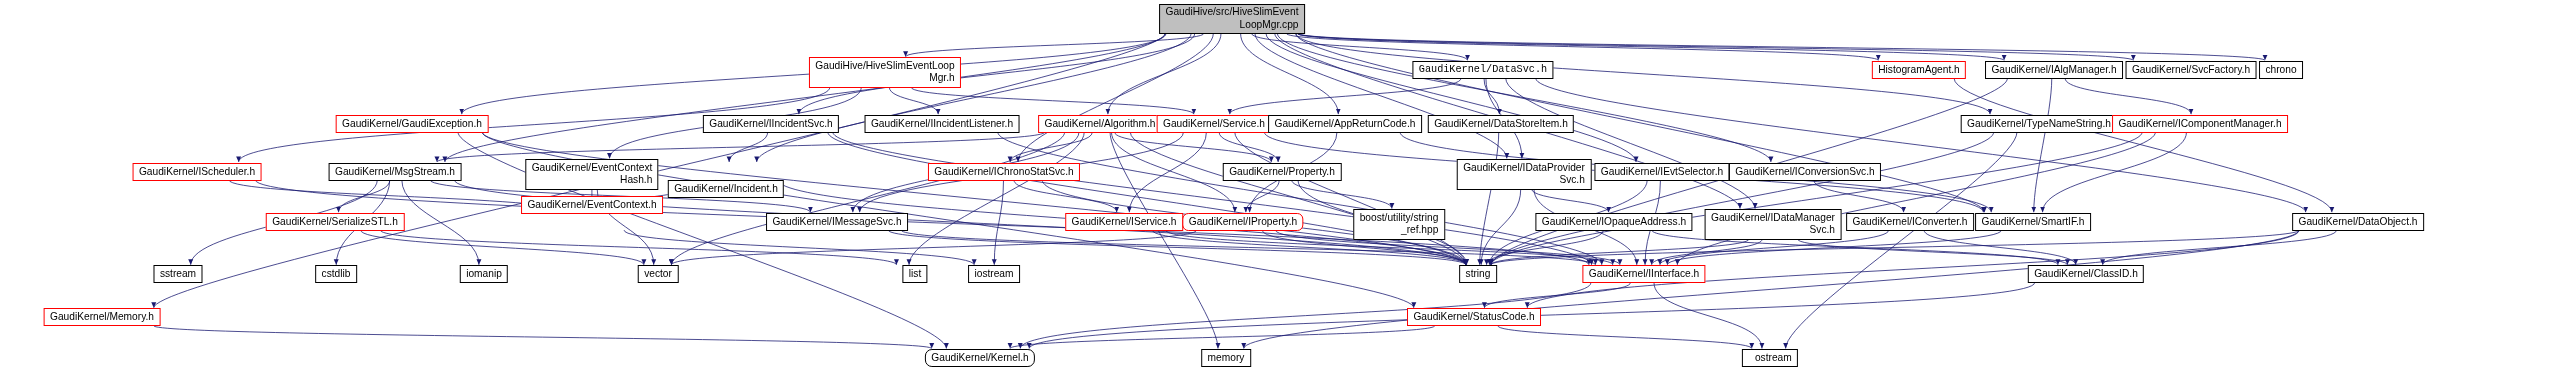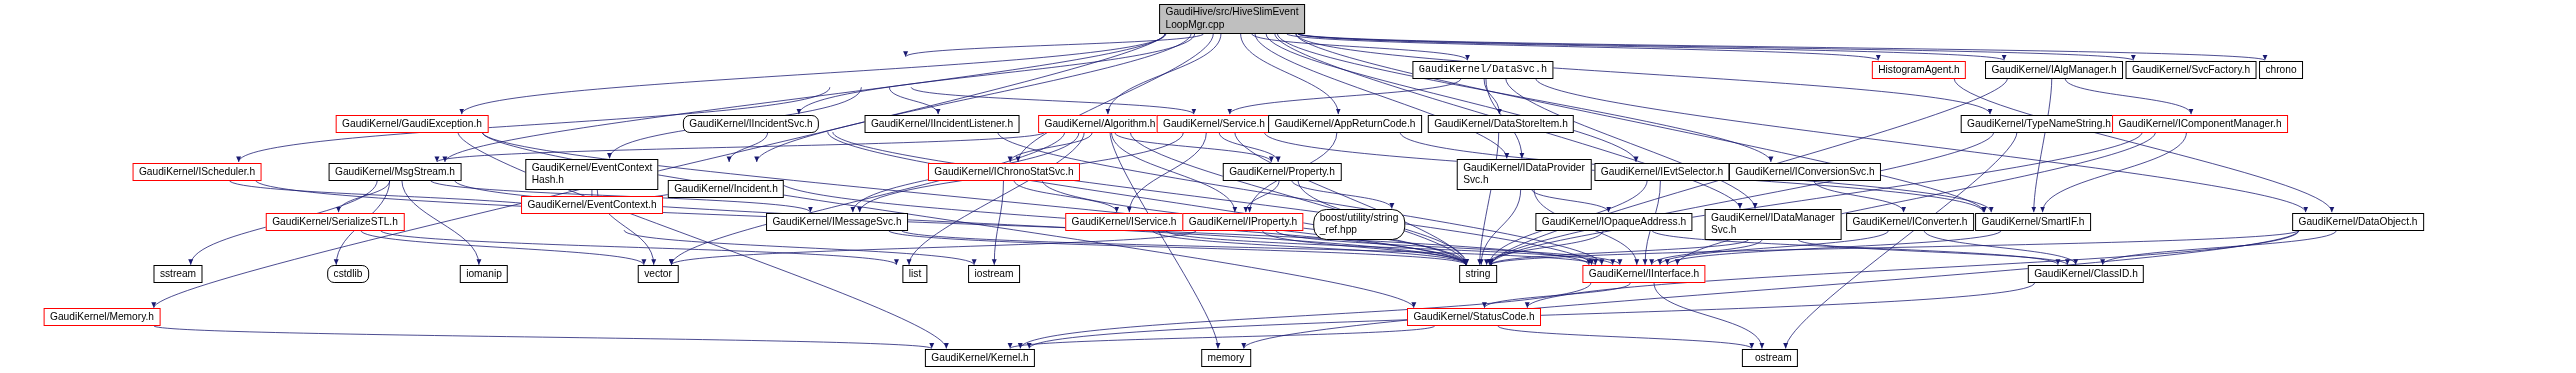--- a/index.html
+++ b/index.html
@@ -20,21 +20,21 @@
   .node {
     position: absolute;
     transform: translateX(-50%);
     box-sizing: border-box;
     border: 0.6px solid #000000;
     background: #ffffff;
     padding: 1.8px 5.4px;
     font-size: 10.2px;
     line-height: 12.6px;
     white-space: pre;
-    text-align: left;
+    text-align: right;
     color: #000000;
     cursor: pointer;
   }
   .node.red { border-color: #ff0000; }
   .node.root { background: #bfbfbf; border-color: #000000; }
 </style>
 </head>
 <body>
 
 <div id="graph">
@@ -156,27 +156,29 @@
       <path d="M2766.8,473 C2766.8,528 2947.4,528 2947.4,583" fill="none" stroke="#191970" stroke-width="1.3" marker-end="url(#arrow)"></path>
       <path d="M2661.2,473 C2661.2,528 1706.6,528 1706.6,583" fill="none" stroke="#191970" stroke-width="1.3" marker-end="url(#arrow)"></path>
       <path d="M2399.92,545 C2399.92,564 1689.56,564 1689.56,583" fill="none" stroke="#191970" stroke-width="1.3" marker-end="url(#arrow)"></path>
       <path d="M2505.52,545 C2505.52,564 2930.36,564 2930.36,583" fill="none" stroke="#191970" stroke-width="1.3" marker-end="url(#arrow)"></path>
       <path d="M3403.5,473 C3403.5,528 1721.5,528 1721.5,583" fill="none" stroke="#191970" stroke-width="1.3" marker-end="url(#arrow)"></path>
       <path d="M257,545 C257,564 1558.5,564 1558.5,583" fill="none" stroke="#191970" stroke-width="1.3" marker-end="url(#arrow)"></path>
     </svg>
   <div id="node-layer">
       <div class="node root" style="left: 1232px; top: 3.6px;">GaudiHive/src/HiveSlimEvent
 LoopMgr.cpp</div>
+      <div class="node red" style="left: 885px; top: 57px;">GaudiHive/HiveSlimEventLoop
+Mgr.h</div>
       <div class="node" style="left: 1483px; top: 61px; font-family: Liberation Mono, monospace;">GaudiKernel/DataSvc.h</div>
       <div class="node red" style="left: 1919px; top: 61px;">HistogramAgent.h</div>
       <div class="node" style="left: 2054px; top: 61px;">GaudiKernel/IAlgManager.h</div>
       <div class="node" style="left: 2191px; top: 61px;">GaudiKernel/SvcFactory.h</div>
       <div class="node" style="left: 2281px; top: 61px;">chrono</div>
       <div class="node red" style="left: 412px; top: 115px;">GaudiKernel/GaudiException.h</div>
-      <div class="node" style="left: 751px; top: 115px; border-radius: 7px;">GaudiKernel/IIncidentSvc.h</div>
+      <div class="node" style="left: 771px; top: 115px;">GaudiKernel/IIncidentSvc.h</div>
       <div class="node" style="left: 942px; top: 115px;">GaudiKernel/IIncidentListener.h</div>
       <div class="node red" style="left: 1100px; top: 115px;">GaudiKernel/Algorithm.h</div>
       <div class="node red" style="left: 1214px; top: 115px;">GaudiKernel/Service.h</div>
       <div class="node" style="left: 1345px; top: 115px;">GaudiKernel/AppReturnCode.h</div>
       <div class="node" style="left: 1501px; top: 115px;">GaudiKernel/DataStoreItem.h</div>
       <div class="node" style="left: 2039px; top: 115px;">GaudiKernel/TypeNameString.h</div>
       <div class="node red" style="left: 2200px; top: 115px;">GaudiKernel/IComponentManager.h</div>
       <div class="node red" style="left: 197px; top: 163px;">GaudiKernel/IScheduler.h</div>
       <div class="node" style="left: 395px; top: 163px;">GaudiKernel/MsgStream.h</div>
       <div class="node" style="left: 592px; top: 159px;">GaudiKernel/EventContext
@@ -185,38 +187,38 @@
       <div class="node red" style="left: 1004px; top: 163px;">GaudiKernel/IChronoStatSvc.h</div>
       <div class="node" style="left: 1282px; top: 163px;">GaudiKernel/Property.h</div>
       <div class="node" style="left: 1524px; top: 159px;">GaudiKernel/IDataProvider
 Svc.h</div>
       <div class="node" style="left: 1662px; top: 163px;">GaudiKernel/IEvtSelector.h</div>
       <div class="node" style="left: 1805px; top: 163px;">GaudiKernel/IConversionSvc.h</div>
       <div class="node red" style="left: 335px; top: 213px;">GaudiKernel/SerializeSTL.h</div>
       <div class="node red" style="left: 592px; top: 196px;">GaudiKernel/EventContext.h</div>
       <div class="node" style="left: 837px; top: 213px;">GaudiKernel/IMessageSvc.h</div>
       <div class="node red" style="left: 1124px; top: 213px;">GaudiKernel/IService.h</div>
-      <div class="node red" style="left: 1243px; top: 213px;">GaudiKernel/IProperty.h</div>
-      <div class="node" style="left: 1359px; top: 209px; border-radius: 13px;">boost/utility/string
+      <div class="node red" style="left: 1243px; top: 213px; border-radius: 6px;">GaudiKernel/IProperty.h</div>
+      <div class="node" style="left: 1399px; top: 209px;">boost/utility/string
 _ref.hpp</div>
       <div class="node" style="left: 1614px; top: 213px;">GaudiKernel/IOpaqueAddress.h</div>
       <div class="node" style="left: 1773px; top: 209px;">GaudiKernel/IDataManager
 Svc.h</div>
       <div class="node" style="left: 1910px; top: 213px;">GaudiKernel/IConverter.h</div>
       <div class="node" style="left: 2033px; top: 213px;">GaudiKernel/SmartIF.h</div>
       <div class="node" style="left: 2358px; top: 213px;">GaudiKernel/DataObject.h</div>
       <div class="node" style="left: 178px; top: 265px;">sstream</div>
-      <div class="node" style="left: 348px; top: 265px; border-radius: 7px;">cstdlib</div>
+      <div class="node" style="left: 336px; top: 265px;">cstdlib</div>
       <div class="node" style="left: 484px; top: 265px;">iomanip</div>
       <div class="node" style="left: 658px; top: 265px;">vector</div>
       <div class="node" style="left: 903px; top: 265px; margin-left: 12px;">list</div>
       <div class="node" style="left: 994px; top: 265px;">iostream</div>
       <div class="node" style="left: 1478px; top: 265px;">string</div>
       <div class="node red" style="left: 1644px; top: 265px;">GaudiKernel/IInterface.h</div>
       <div class="node" style="left: 2086px; top: 265px;">GaudiKernel/ClassID.h</div>
       <div class="node red" style="left: 102px; top: 308px;">GaudiKernel/Memory.h</div>
       <div class="node red" style="left: 1474px; top: 308px;">GaudiKernel/StatusCode.h</div>
-      <div class="node" style="left: 980px; top: 349px;">GaudiKernel/Kernel.h</div>
+      <div class="node" style="left: 980px; top: 349px; border-radius: 7px;">GaudiKernel/Kernel.h</div>
       <div class="node" style="left: 1226px; top: 349px;">memory</div>
       <div class="node" style="left: 1770px; top: 349px; padding-left: 12px;">ostream</div>
     </div>
 </div>
 
 
 </body></html>

